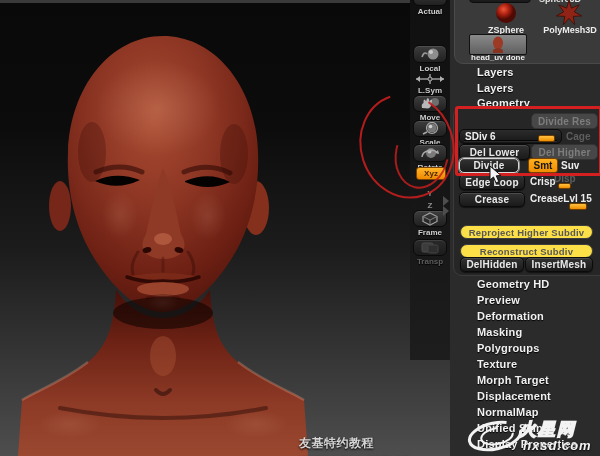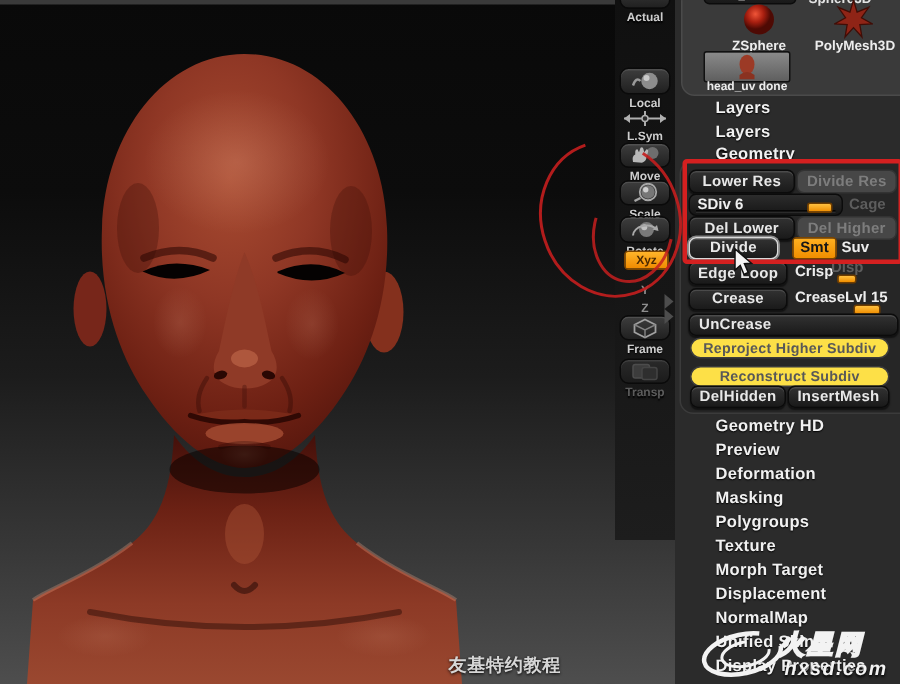--- a/index.html
+++ b/index.html
@@ -275,21 +275,20 @@
       </div>
       <div class="tool-label" style="left:12px;top:60px;width:62px;font-size:8px">head_uv done</div>
     </div>
 
     <div class="sec" style="top:66px">Layers</div>
     <div class="sec" style="top:82px">Layers</div>
     <div class="sec" style="top:97px">Geometry</div>
 
     <div id="geo-box"></div>
 
-    <div class="btn" style="left:9px;top:113px;width:69px;height:14px">Lower Res</div>
     <div class="btn dis" style="left:81px;top:113px;width:65px;height:14px">Divide Res</div>
 
     <div class="slider" style="left:9px;top:129px;width:101px;height:13px">
       <span class="slab">SDiv 6</span>
       <div class="track"></div>
       <div class="handle" style="left:78px;bottom:1px;width:15px"></div>
     </div>
     <div class="flat dim" style="left:116px;top:131px">Cage</div>
 
     <div class="btn" style="left:9px;top:144px;width:69px;height:14px">Del Lower</div>
@@ -301,21 +300,20 @@
 
     <div class="btn" style="left:9px;top:174px;width:64px;height:14px">Edge Loop</div>
     <div class="flat" style="left:80px;top:176px">Crisp</div>
     <div class="flat dim" style="left:104px;top:173px">Disp</div>
     <div class="handle" style="left:108px;top:183px;width:11px;height:4px;position:absolute"></div>
 
     <div class="btn" style="left:9px;top:192px;width:64px;height:13px">Crease</div>
     <div class="flat" style="left:80px;top:193px">CreaseLvl 15</div>
     <div class="handle" style="left:119px;top:203px;width:16px;height:5px;position:absolute"></div>
 
-    <div class="btn" style="left:9px;top:209px;width:132px;height:13px;justify-content:flex-start;padding-left:6px">UnCrease</div>
 
     <div class="btn ghost" style="left:10px;top:225px;width:131px;height:12px">Reproject Higher Subdiv</div>
     <div class="btn ghost" style="left:10px;top:244px;width:131px;height:12px">Reconstruct Subdiv</div>
 
     <div class="btn" style="left:10px;top:257px;width:62px;height:13px">DelHidden</div>
     <div class="btn" style="left:75px;top:257px;width:66px;height:13px">InsertMesh</div>
 
     <div class="sechdr-bot" style="top:278px">Geometry HD</div>
     <div class="sechdr-bot" style="top:294px">Preview</div>
     <div class="sechdr-bot" style="top:310px">Deformation</div>

